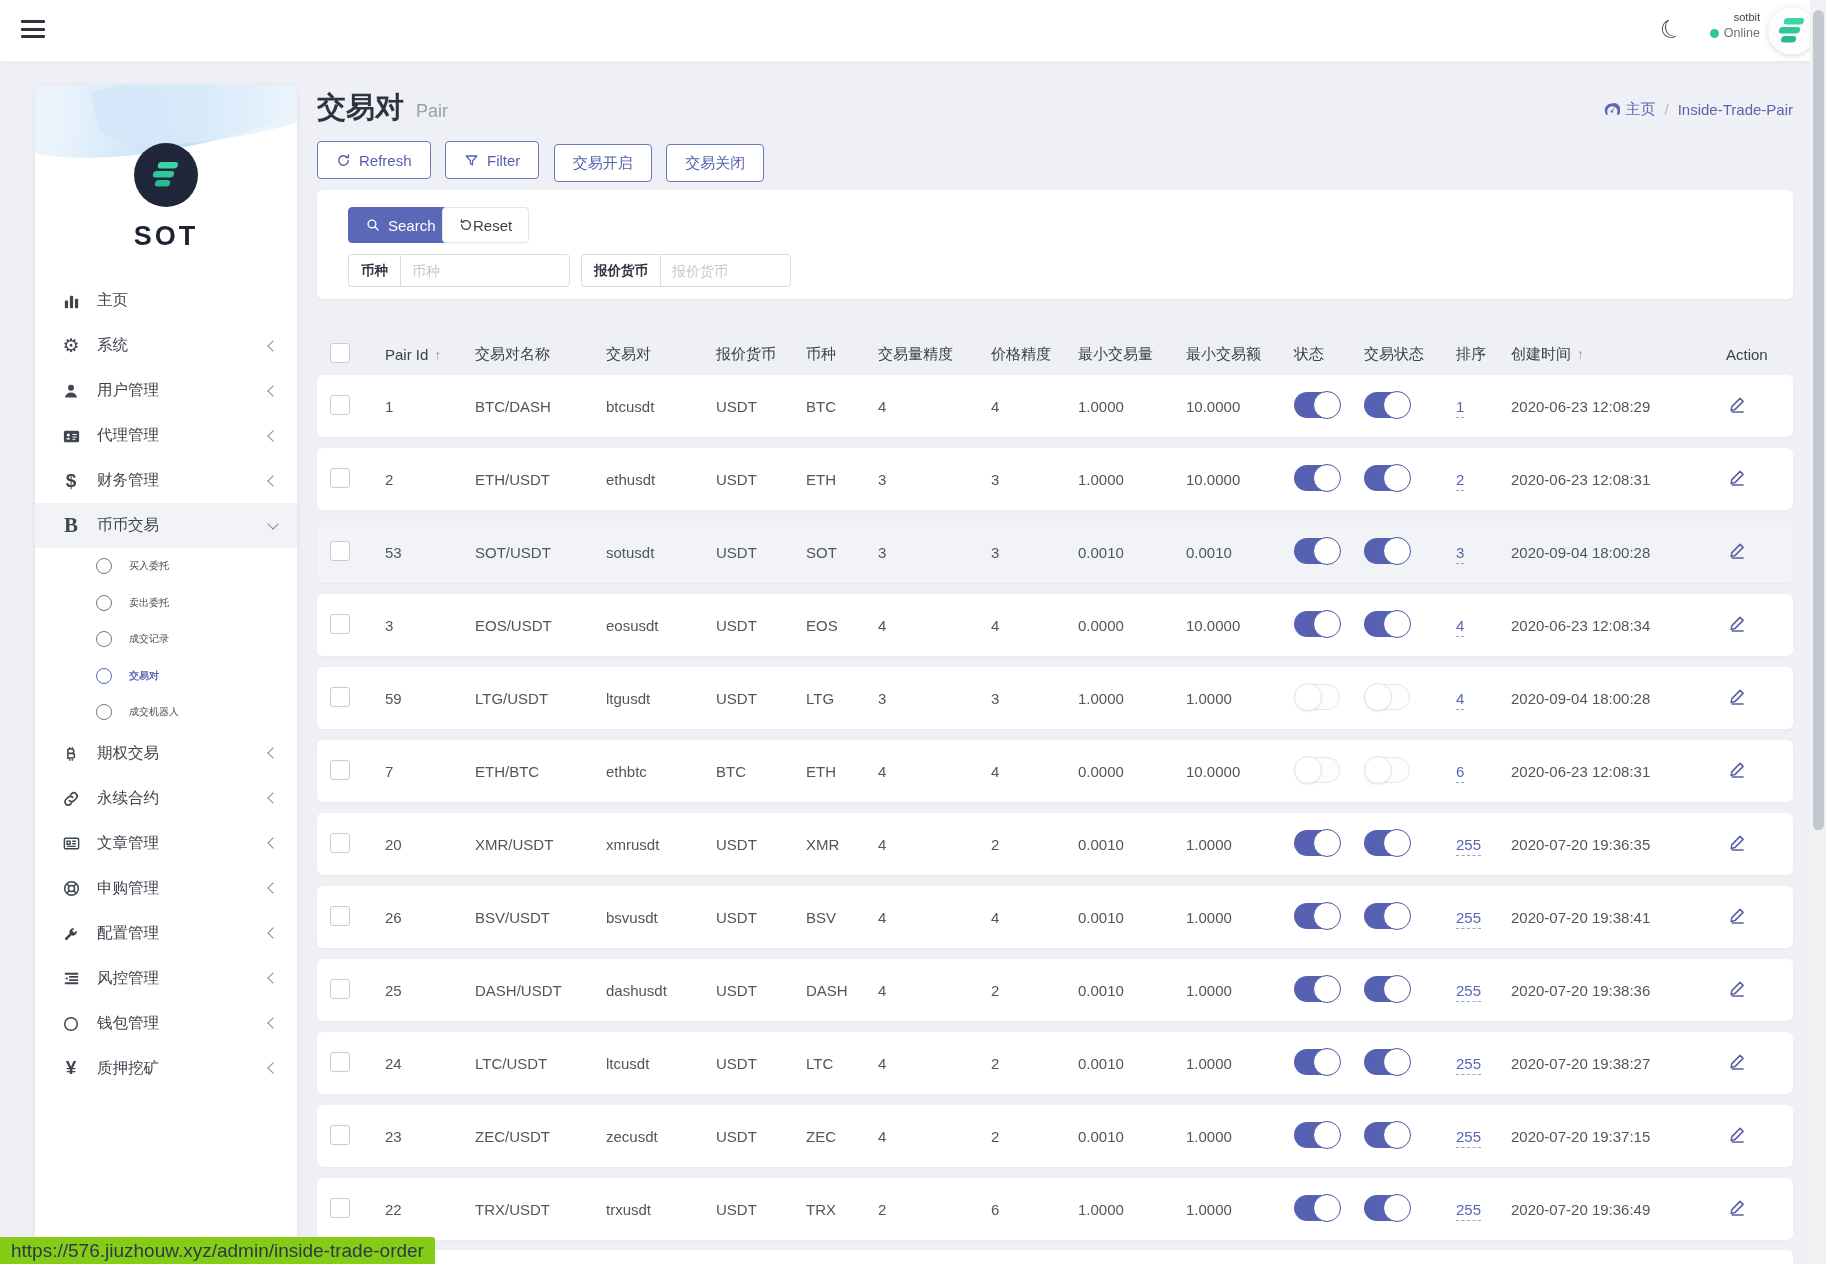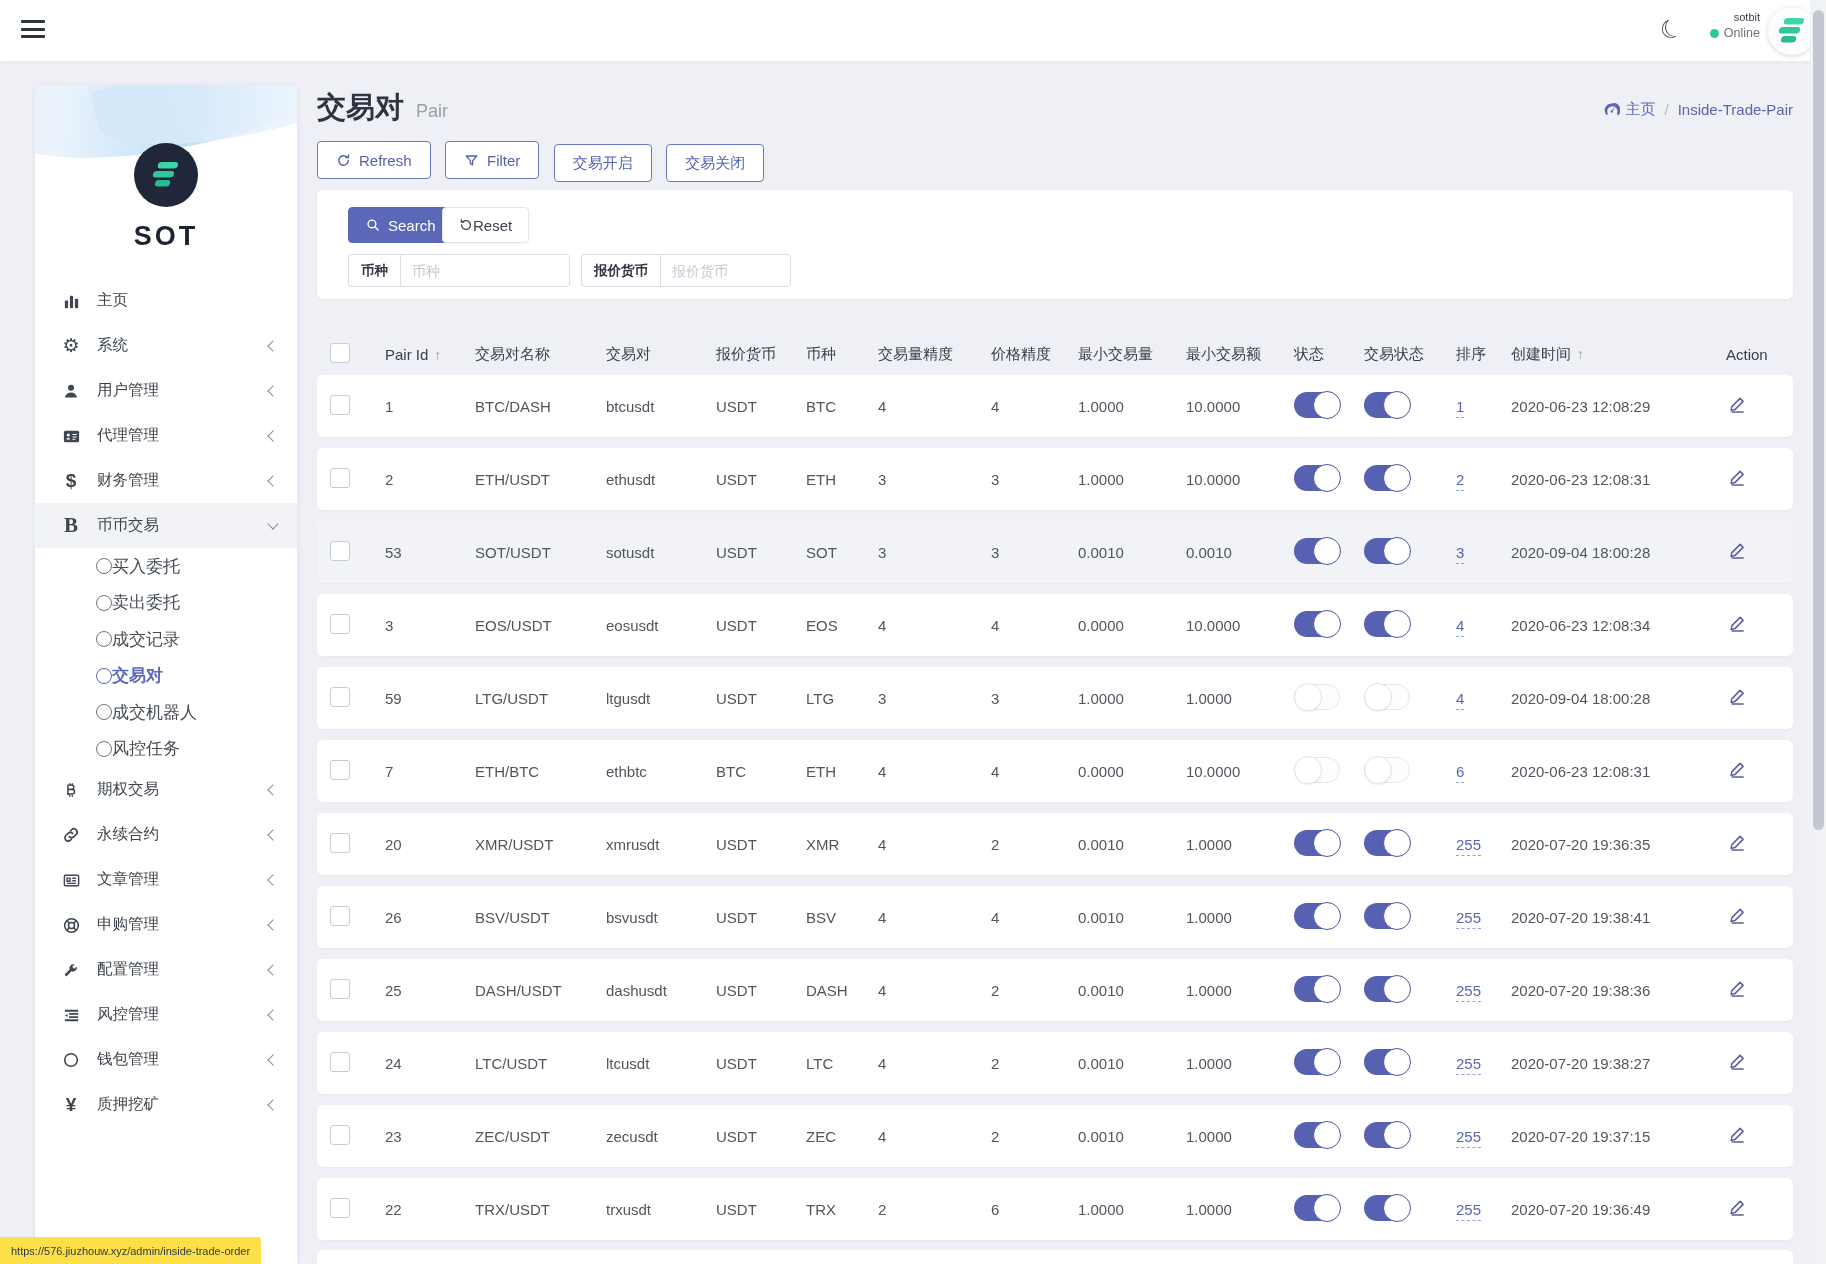--- a/index.html
+++ b/index.html
@@ -38,21 +38,21 @@
   .side-item { position:relative; height:45px; display:flex; align-items:center; padding:0 20px 0 23px; cursor:pointer; }
   .side-item.active-parent { background:#f2f3f6; }
   .side-item .ic { width:26px; text-align:center; font-size:17px; color:#3f4650; flex:0 0 26px; }
   .side-item .ic svg { vertical-align:middle; }
   .side-item .lbl { margin-left:13px; font-size:15.5px; color:#3c434b; flex:1; }
   .chev { width:8px; height:8px; border-right:1.7px solid #878d96; border-bottom:1.7px solid #878d96; display:inline-block; }
   .chev.left { transform:rotate(135deg); }
   .chev.down { transform:rotate(45deg); margin-top:-4px; }
   .side-sub { height:36.5px; display:flex; align-items:center; padding-left:61px; cursor:pointer; }
   .side-sub .ring { width:16px; height:16px; border-radius:50%; border:1.6px solid #70767e; flex:0 0 16px; }
-  .side-sub .slbl { font-size:17px; color:#454c54; }
+  .side-sub .slbl { margin-left:17px; font-size:10px; color:#454c54; }
   .side-sub.active .ring { border-color:#5b68b7; }
   .side-sub.active .slbl { color:#5b68b7; font-weight:bold; }
   .page-title-row { position:absolute; left:317px; top:88px; width:1476px; height:44px; }
   .page-title { font-size:29px; font-weight:600; color:#2e3540; display:inline; }
   .page-sub { font-size:18px; color:#98a0a8; margin-left:12px; }
   .breadcrumb { position:absolute; right:0; top:12px; font-size:15px; color:#5b68b7; display:flex; align-items:center; gap:9px; }
   .breadcrumb .sep { color:#b3b9c1; }
   .crumb-home { display:flex; align-items:center; gap:6px; cursor:pointer; color:#5b68b7; }
   .crumb-cur { color:#5d64a8; }
 
@@ -101,22 +101,22 @@
   .toggle.on .knob { position:absolute; right:-1px; top:-1px; width:28px; height:28px; border-radius:50%;
     background:#fff; border:1px solid #4d58a6; }
   .toggle.off { background:#fdfdfd; border:1px solid #e4e7eb; }
   .toggle.off .knob { position:absolute; left:-1px; top:-2px; width:28px; height:28px; border-radius:50%;
     background:#fff; border:1px solid #e2e5e9; box-shadow:0 1px 2px rgba(20,30,60,.08); }
   .sort-link { color:#5965b5; text-decoration:none; border-bottom:1px dashed #99a1d6; padding-bottom:2px; cursor:pointer; }
   .edit-btn { background:none; border:none; color:#5a5f9e; cursor:pointer; padding:2px; }
 
   
   .footer-sliver { position:absolute; left:317px; top:1250px; width:1476px; height:14px; background:#fff; border-radius:6px 6px 0 0; }
-  .statusbar { position:absolute; left:0; bottom:0; height:27px; background:#fde047; color:#2e3a47;
-    font-size:11px; display:flex; align-items:center; padding:0 11px; border-top-right-radius:3px; z-index:40; }
+  .statusbar { position:absolute; left:0; bottom:0; height:27px; background:#84cc16; color:#2e3a47;
+    font-size:19px; display:flex; align-items:center; padding:0 11px; border-top-right-radius:3px; z-index:40; }
   .scroll-track { position:absolute; right:0; top:0; width:16px; height:1264px; background:#f1f2f4; z-index:50; }
   .scroll-thumb { position:absolute; right:2.5px; top:10px; width:11px; height:820px; background:#c3c7cf; border-radius:6px; }
 </style>
 </head>
 <body>
 
 <div class="stage">
 
   <div class="topbar">
     <div class="burger">
@@ -208,24 +208,20 @@
           <span class="ring"></span>
           <span class="slbl">成交记录</span>
         </div>
         <div class="side-sub active">
           <span class="ring"></span>
           <span class="slbl">交易对</span>
         </div>
         <div class="side-sub">
           <span class="ring"></span>
           <span class="slbl">成交机器人</span>
-        </div>
-        <div class="side-sub">
-          <span class="ring"></span>
-          <span class="slbl">风控任务</span>
         </div>
         <div class="side-item">
           <span class="ic"><svg width="18" height="18" viewBox="0 0 20 20" fill="none" stroke="currentColor" stroke-width="1.7">
               <path d="M6.5 4.5h4.2a2.4 2.4 0 0 1 0 4.8H6.5m0-4.8v11m0-6.2h4.9a2.55 2.55 0 0 1 0 5.1H6.5"></path>
               <path d="M8.5 2.6v1.9M8.5 15.5v1.9M11.5 2.6v1.9M11.5 15.5v1.9" stroke-width="1.5"></path>
             </svg></span>
           <span class="lbl">期权交易</span>
           <span class="chev left"></span>
         </div>
         <div class="side-item">

